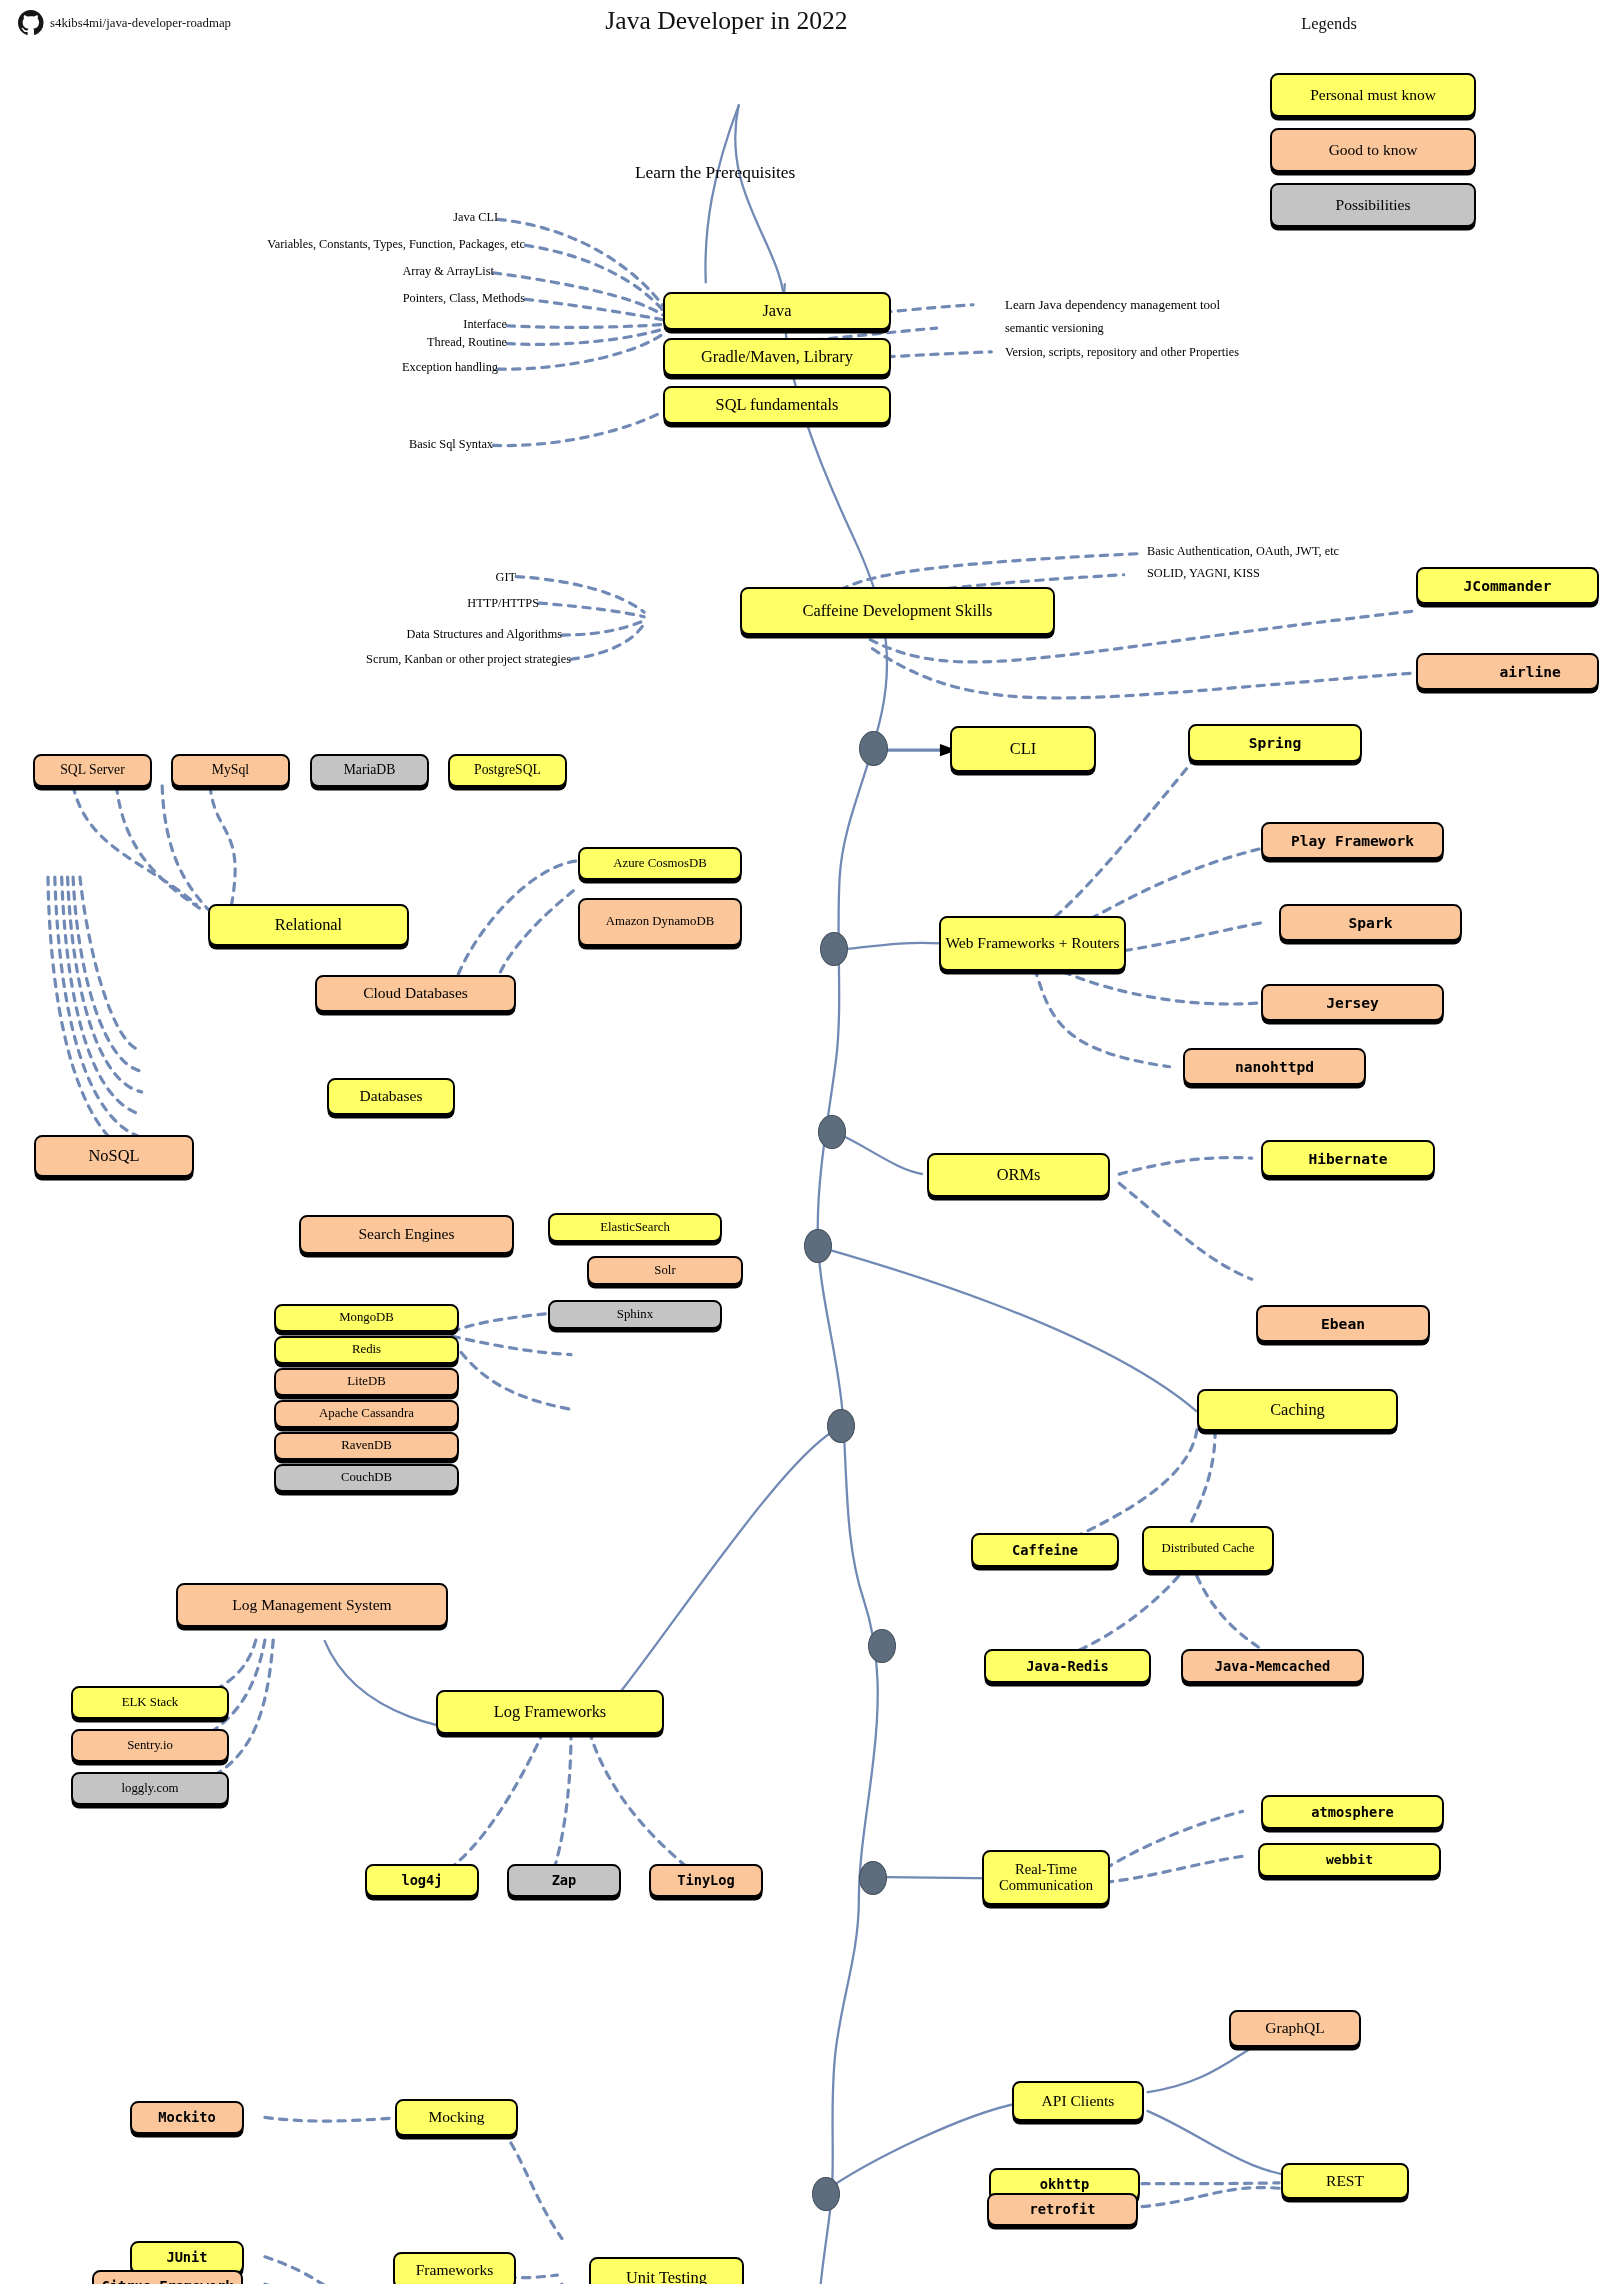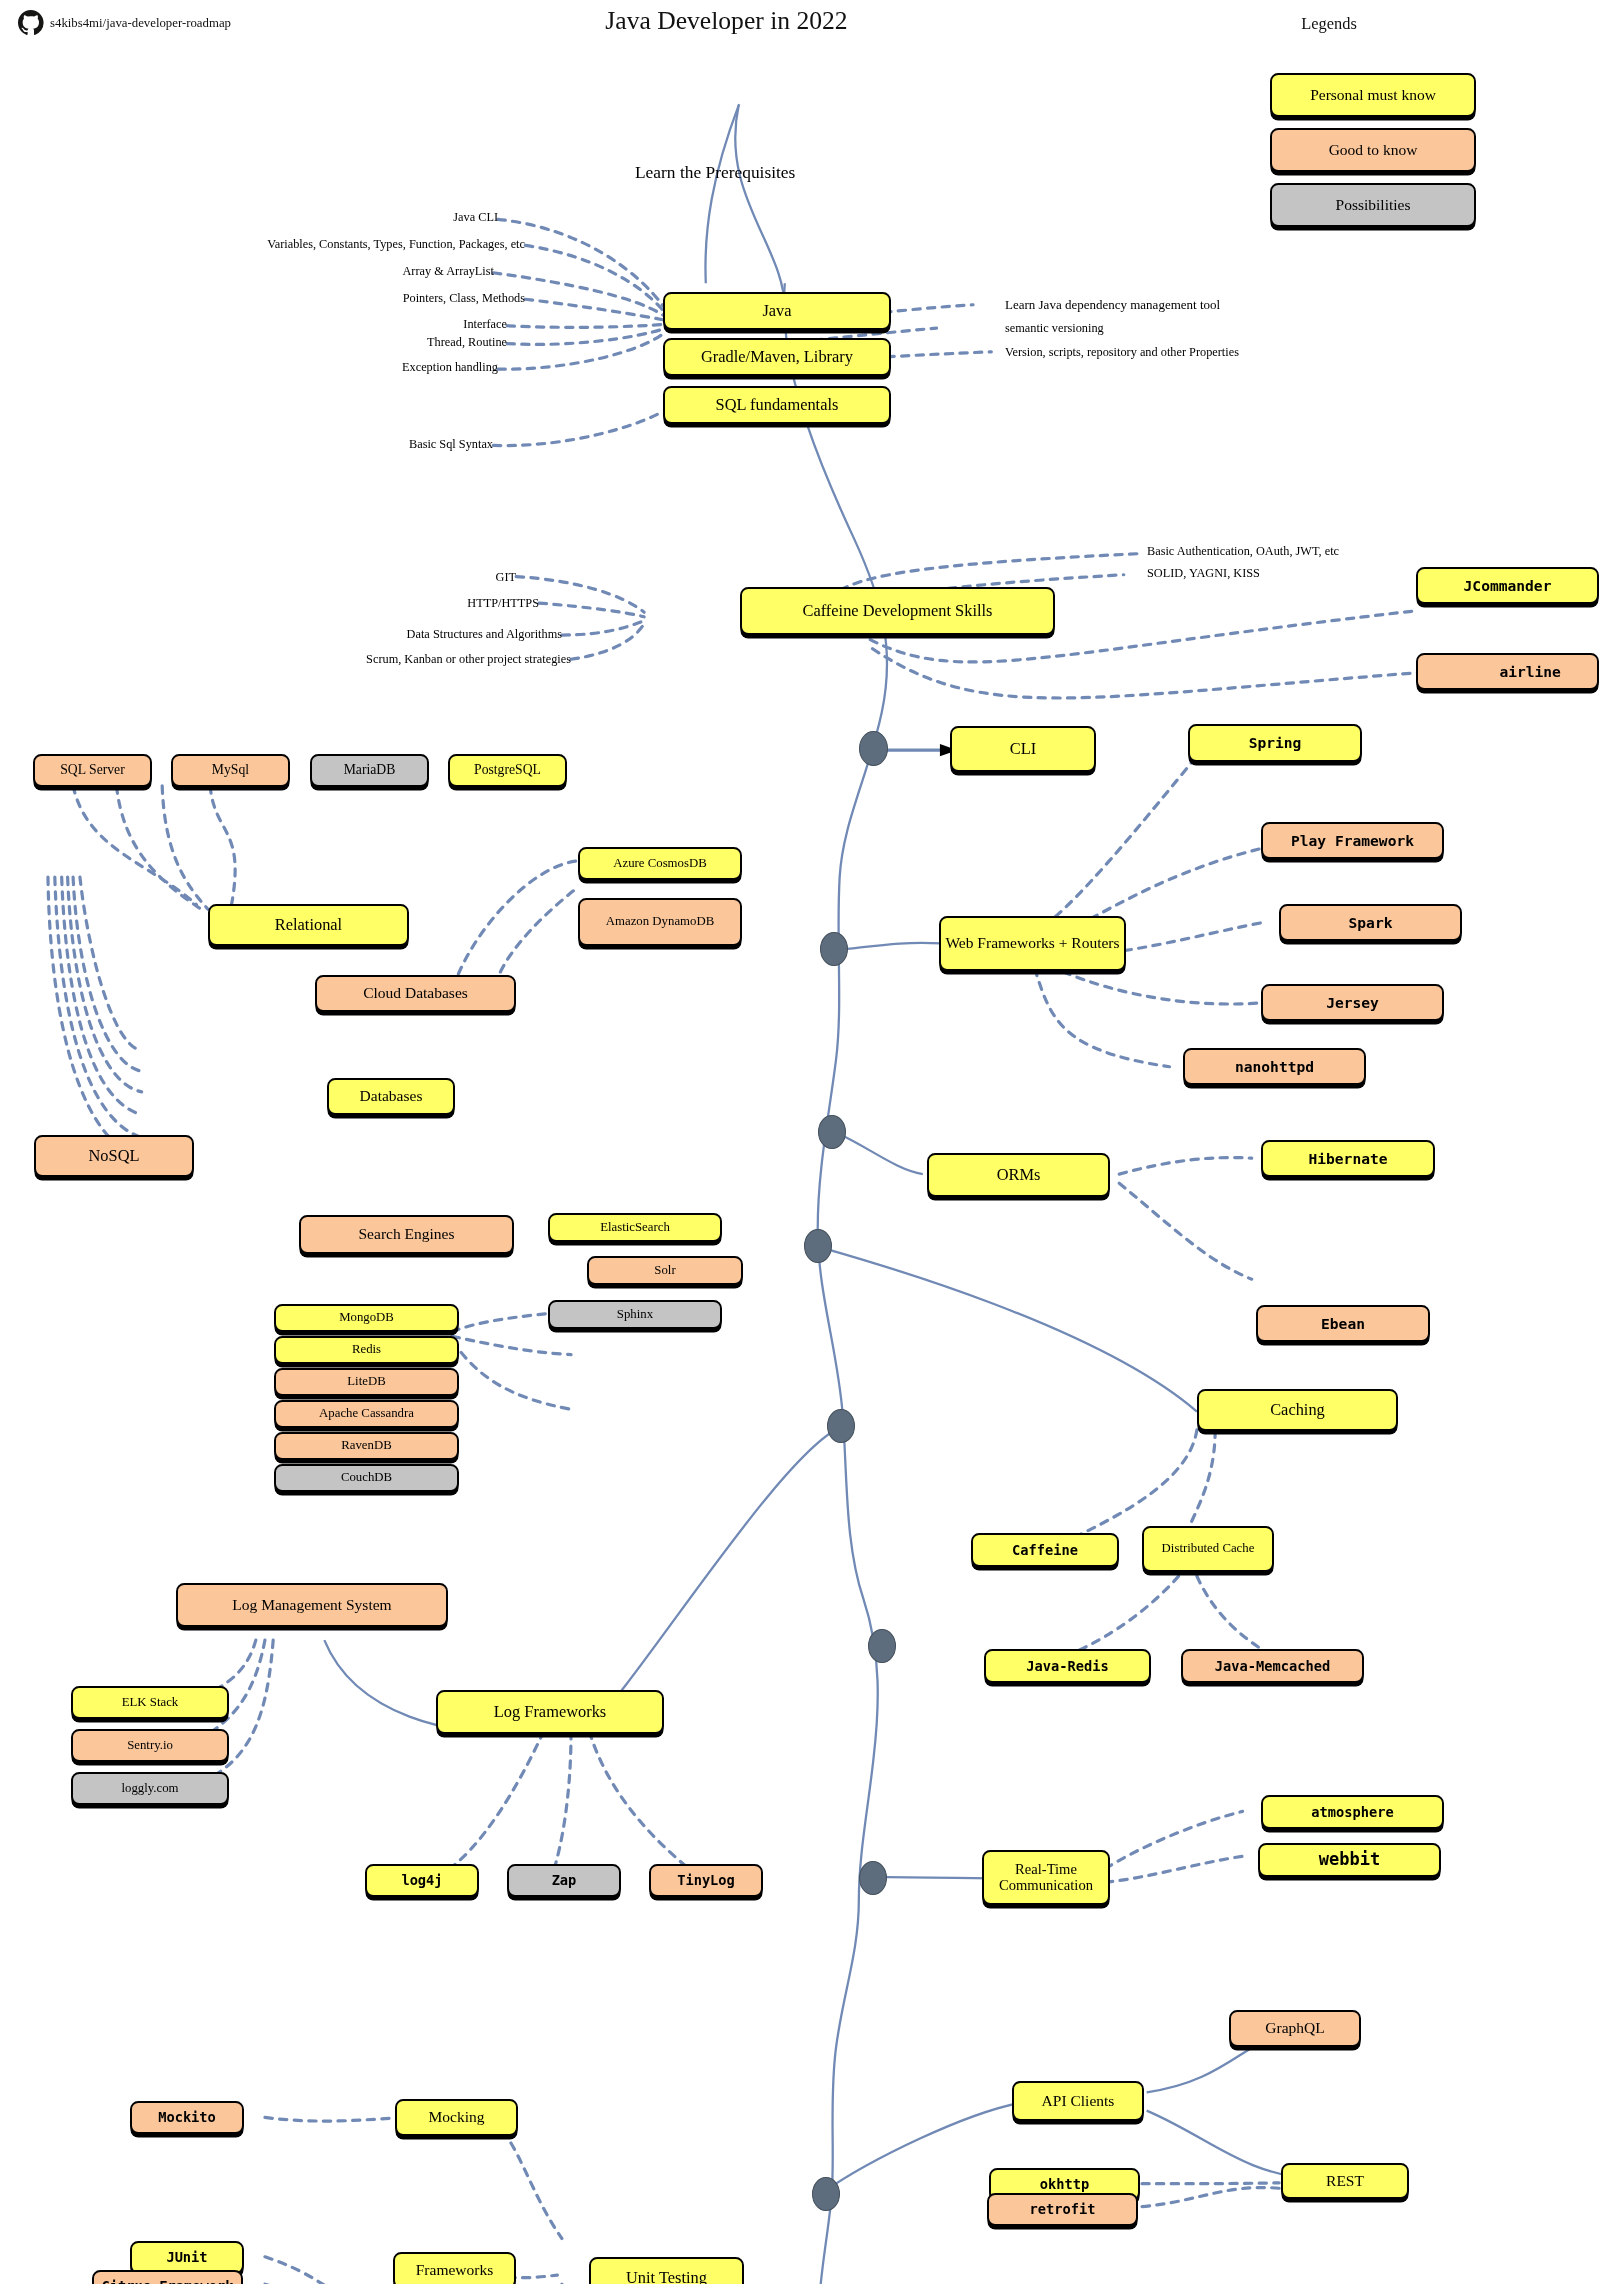--- a/index.html
+++ b/index.html
@@ -454,21 +454,21 @@
   <div class="node orange mono" style="left:649px;top:1864px;width:114px;height:33px;font-size:13.7px;">
     <span>TinyLog</span>
   </div>
 
   <div class="node yellow serif" style="left:982px;top:1850px;width:128px;height:55px;font-size:14.6px;">
     <span>Real-Time Communication</span>
   </div>
   <div class="node yellow mono" style="left:1261px;top:1795px;width:183px;height:34px;font-size:13.7px;">
     <span>atmosphere</span>
   </div>
-  <div class="node yellow mono" style="left:1258px;top:1843px;width:183px;height:34px;font-size:17px;">
+  <div class="node yellow mono" style="left:1258px;top:1843px;width:183px;height:34px;font-size:13px;">
     <span>webbit</span>
   </div>
   <div class="node orange serif" style="left:1229px;top:2010px;width:132px;height:37px;font-size:15.5px;">
     <span>GraphQL</span>
   </div>
   <div class="node yellow serif" style="left:1012px;top:2081px;width:132px;height:40px;font-size:15.5px;">
     <span>API Clients</span>
   </div>
   <div class="node yellow mono" style="left:989px;top:2168px;width:151px;height:33px;font-size:13.7px;">
     <span>okhttp</span>

